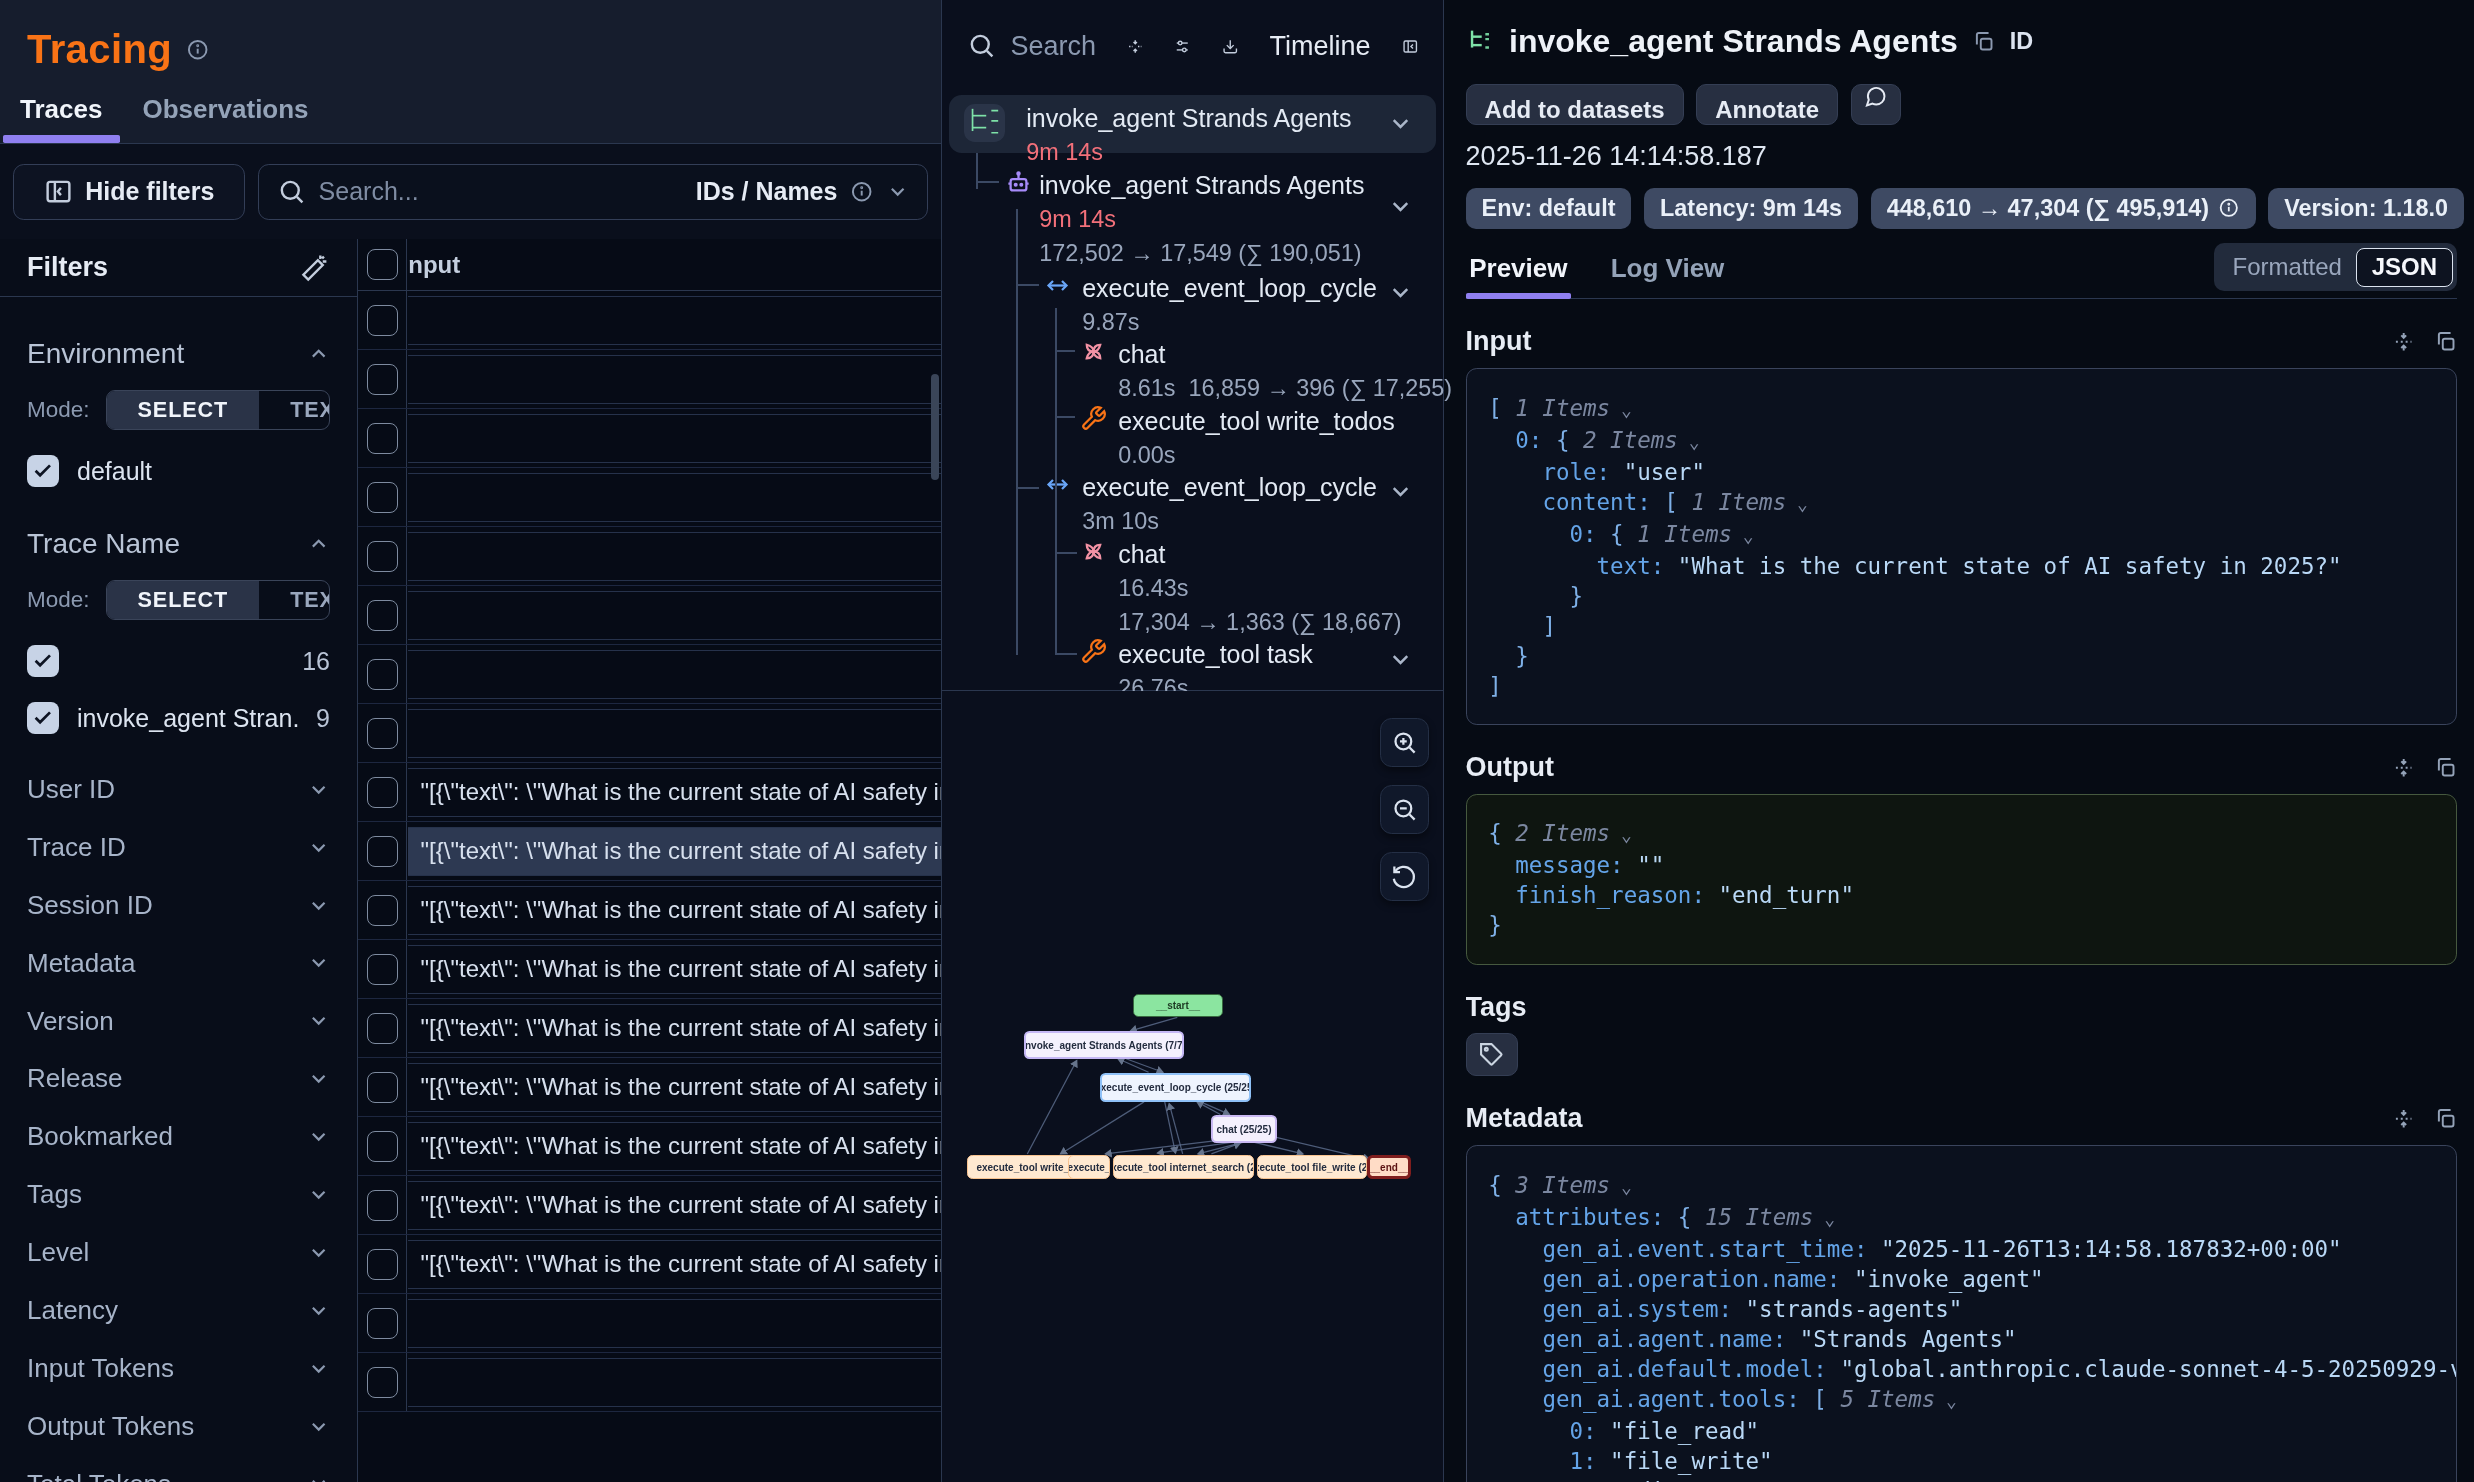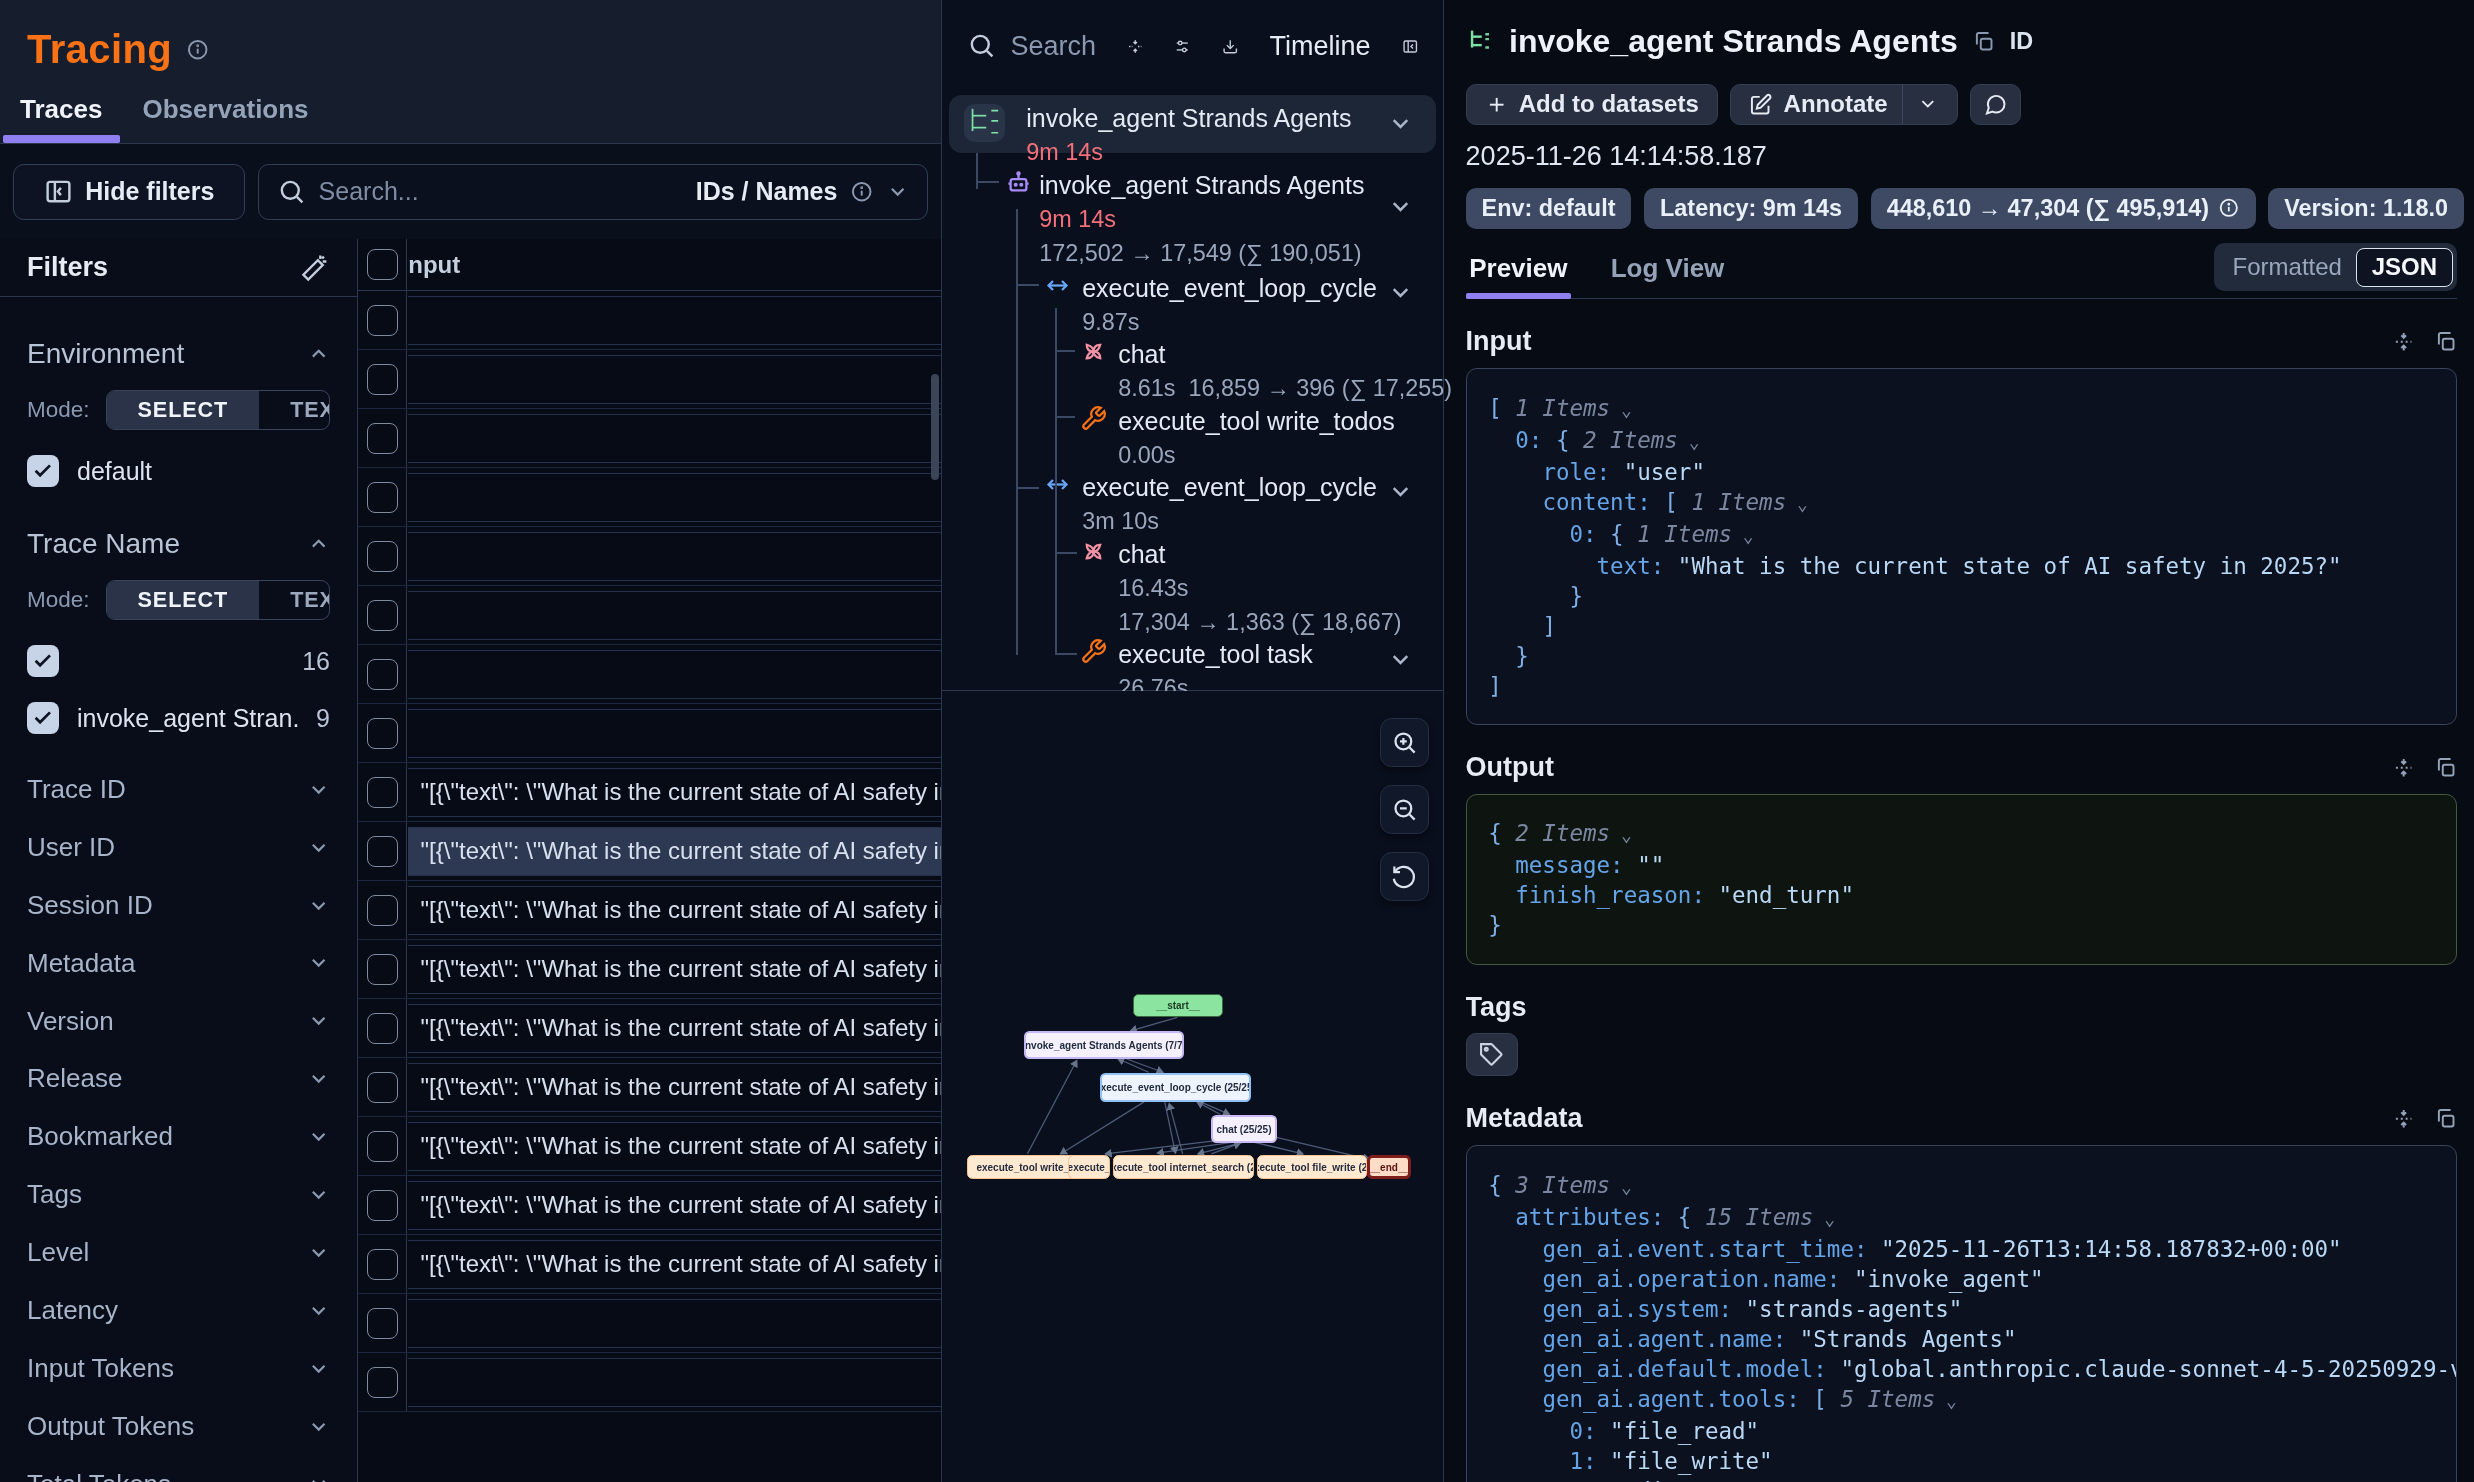--- a/index.html
+++ b/index.html
@@ -86,21 +86,21 @@
   .zoomctl { position:absolute; right:14.4px; top:27px; display:flex; flex-direction:column; gap:18px; }
   .zbtn { width:49px; height:49px; background:#10182a; border:0.9px solid #242f45; border-radius:11.7px; display:flex; align-items:center; justify-content:center; box-shadow:0 3.6px 7.2px rgba(0,0,0,.4); }
   .zbtn svg { width:27px; height:27px; stroke:#dbe3ef; stroke-width:2; fill:none; }
 
   
   .right-panel { flex:1; background:#060b14; display:flex; flex-direction:column; padding:0 18px 0 21.6px; overflow:hidden; }
   .rp-titlerow { display:flex; align-items:center; gap:14.4px; margin-top:23.4px; }
   .rp-title { font-size:32px; font-weight:bold; color:#eef2f8; }
   .rp-id { font-size:23.4px; font-weight:bold; color:#dce4f0; }
   .rp-btnrow { display:flex; align-items:center; gap:12.6px; margin-top:23.4px; }
-  .rbtn { height:41px; background:#272f41; border:0.9px solid #343e54; border-radius:10px; display:flex; align-items:center; gap:10.8px; padding:0 18px; font-size:24px; font-weight:600; color:#e6ebf4; }
+  .rbtn { height:41px; background:#272f41; border:0.9px solid #343e54; border-radius:10px; display:flex; align-items:flex-end; gap:10.8px; padding:0 18px; font-size:24px; font-weight:600; color:#e6ebf4;flex-direction:column; }
   .rbtn svg { width:23.4px; height:23.4px; stroke:#e6ebf4; stroke-width:2; fill:none; }
   .split-sep { width:0.9px; align-self:stretch; background:#3c475e; margin:0 3.6px; }
   .rp-ts { font-size:27px; color:#dfe7f2; margin-top:16px; }
   .badges { display:flex; gap:12.6px; margin-top:16px; }
   .badge { height:41px; background:#3e4a63; border-radius:10px; display:flex; align-items:center; gap:9px; padding:0 16px; font-size:23.4px; font-weight:600; color:#eaf0f8; white-space:nowrap; }
   .badge svg { width:21.6px; height:21.6px; stroke:#eaf0f8; stroke-width:2; fill:none; }
   .rp-tabs { display:flex; align-items:center; margin-top:14.4px; border-bottom:0.9px solid #2b374f; padding-bottom:0; position:relative; }
   .rtab { font-size:26px; font-weight:600; color:#94a3b8; padding:9px 3.6px 14.4px; margin-right:36px; position:relative; }
   .rtab.active { color:#f1f5fb; }
   .rtab.active .underline { position:absolute; left:0; right:0; bottom:-0.9px; height:5.4px; background:#8f7ff0; border-radius:1.8px; }
@@ -226,27 +226,27 @@
                 <svg viewBox="0 0 24 24">
                   <path d="M4 12l5 5 11-11"></path>
                 </svg>
               </div>
             <span class="chk-label">invoke_agent Stran...</span>
             <span class="chk-count">9</span>
           </div>
         </div>
         <div id="collapsed-filters" style="margin-top:27px;">
             <div class="frow">
+              <span class="lbl">User ID</span>
+              <svg class="chev" viewBox="0 0 24 24">
+                <path d="M6 9l6 6 6-6"></path>
+              </svg>
+            </div>
+            <div class="frow">
               <span class="lbl">Trace ID</span>
-              <svg class="chev" viewBox="0 0 24 24">
-                <path d="M6 9l6 6 6-6"></path>
-              </svg>
-            </div>
-            <div class="frow">
-              <span class="lbl">User ID</span>
               <svg class="chev" viewBox="0 0 24 24">
                 <path d="M6 9l6 6 6-6"></path>
               </svg>
             </div>
             <div class="frow">
               <span class="lbl">Session ID</span>
               <svg class="chev" viewBox="0 0 24 24">
                 <path d="M6 9l6 6 6-6"></path>
               </svg>
             </div>

